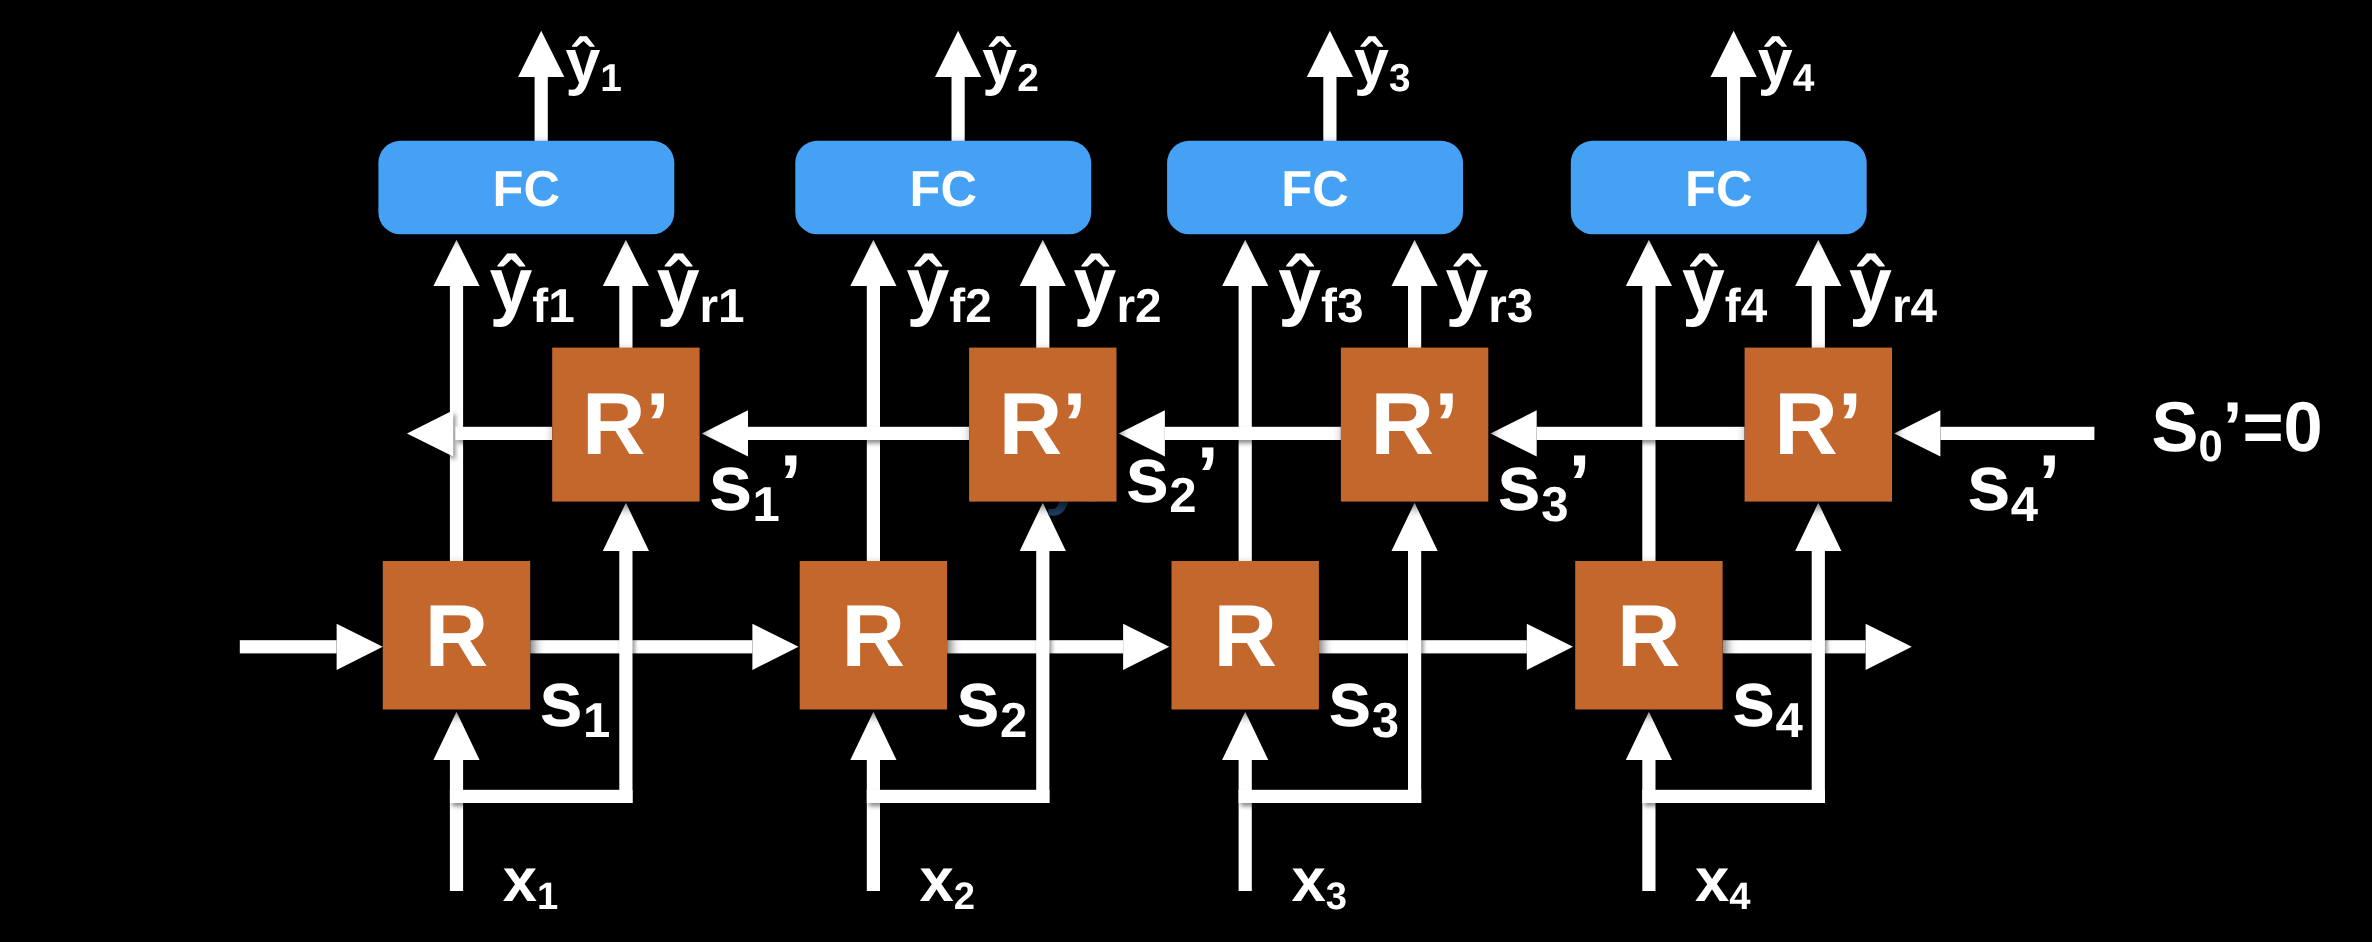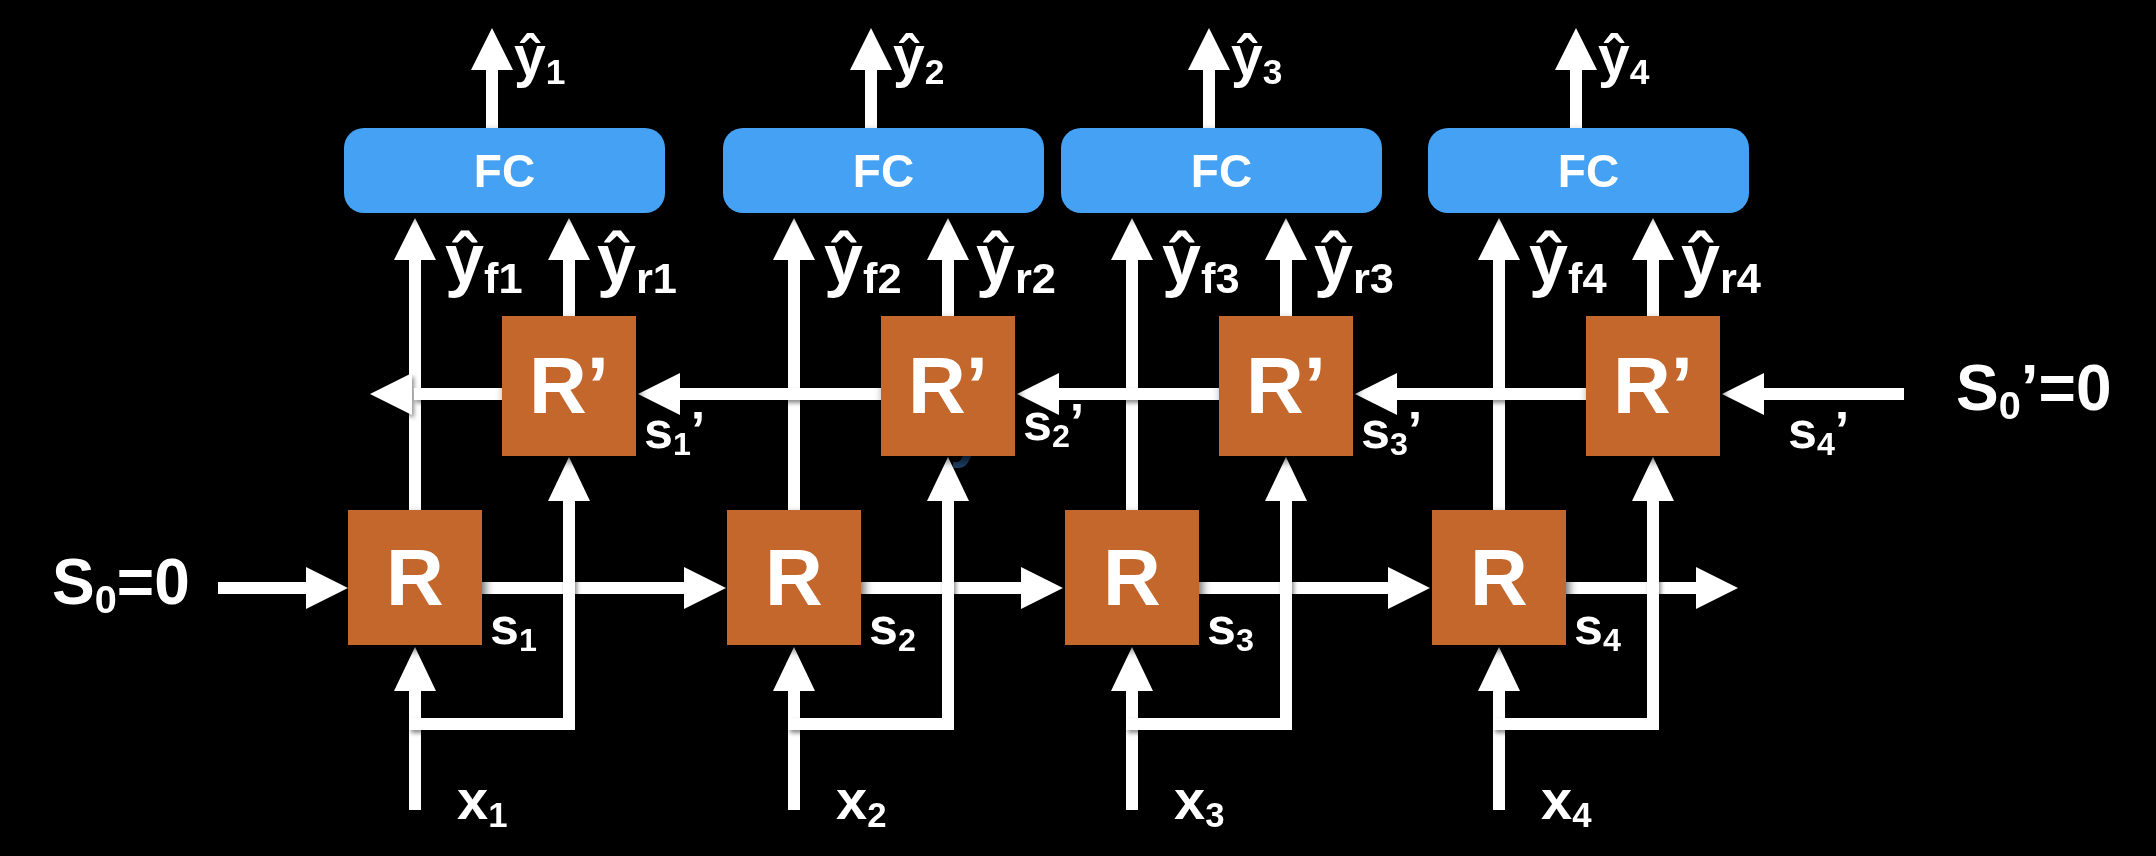--- a/index.html
+++ b/index.html
@@ -3,29 +3,29 @@
 <meta charset="utf-8">
 <style>
   html,body{margin:0;padding:0;background:#000;}
   .stage{position:relative;width:2156px;height:856px;background:var(--background,#000);
          font-family:"Liberation Sans","DejaVu Sans",sans-serif;font-weight:bold;overflow:hidden;}
   .wires{position:absolute;left:0;top:0;z-index:1;}
   .wire{fill:var(--wire,#fff);filter:drop-shadow(2px 3px 2px rgba(0,0,0,.45));}
   .artifact{position:absolute;z-index:2;color:var(--artifact,#1d4066);font-size:60px;line-height:1;}
   .box{position:absolute;z-index:3;display:flex;align-items:center;justify-content:center;
        color:#fff;filter:drop-shadow(3px 5px 5px rgba(0,0,0,.6));}
-  .fc{background:var(--fc,#45a1f3);border-radius:20px;width:321px;height:85px;font-size:46px;}
+  .fc{background:var(--fc,#45a1f3);border-radius:20px;width:269px;height:85px;font-size:46px;}
   .cell{background:var(--cell,#c4672c);width:134px;font-size:80px;}
   .cell.r{height:135px;}
   .cell.rp{height:140px;}
   .lbl{position:absolute;z-index:4;color:var(--text,#fff);line-height:1;white-space:nowrap;}
   .sub{font-size:.62em;vertical-align:-.22em;}
   .y-out{font-size:57px;}
   .y-branch{font-size:70px;}
-  .state{font-size:52px;text-align:right;}
+  .state{font-size:72px;text-align:right;}
   .input{font-size:56px;margin-left:20px;}
   .init{font-size:64px;}
 </style>
 </head>
 <body>
 
 <div class="stage">
 
   <svg class="wires" width="2156" height="856">
 
@@ -225,16 +225,15 @@
   <div class="lbl state" style="left:644px;top:404px"><span>s</span><span class="sub">1</span><span>’</span></div>
   <div class="lbl state" style="left:1023px;top:396px"><span>s</span><span class="sub">2</span><span>’</span></div>
   <div class="lbl state" style="left:1361px;top:404px"><span>s</span><span class="sub">3</span><span>’</span></div>
   <div class="lbl state" style="left:1788px;top:404px"><span>s</span><span class="sub">4</span><span>’</span></div>
 
   <div class="lbl input" style="left:437px;top:772px"><span>x</span><span class="sub">1</span></div>
   <div class="lbl input" style="left:816px;top:772px"><span>x</span><span class="sub">2</span></div>
   <div class="lbl input" style="left:1154px;top:772px"><span>x</span><span class="sub">3</span></div>
   <div class="lbl input" style="left:1521px;top:772px"><span>x</span><span class="sub">4</span></div>
 
-  <div class="lbl init" style="left:52px;top:550px"><span>S</span><span class="sub">0</span><span>=0</span></div>
   <div class="lbl init" style="left:1956px;top:356px"><span>S</span><span class="sub">0</span><span>’=0</span></div>
 
 </div>
 
 </body></html>

